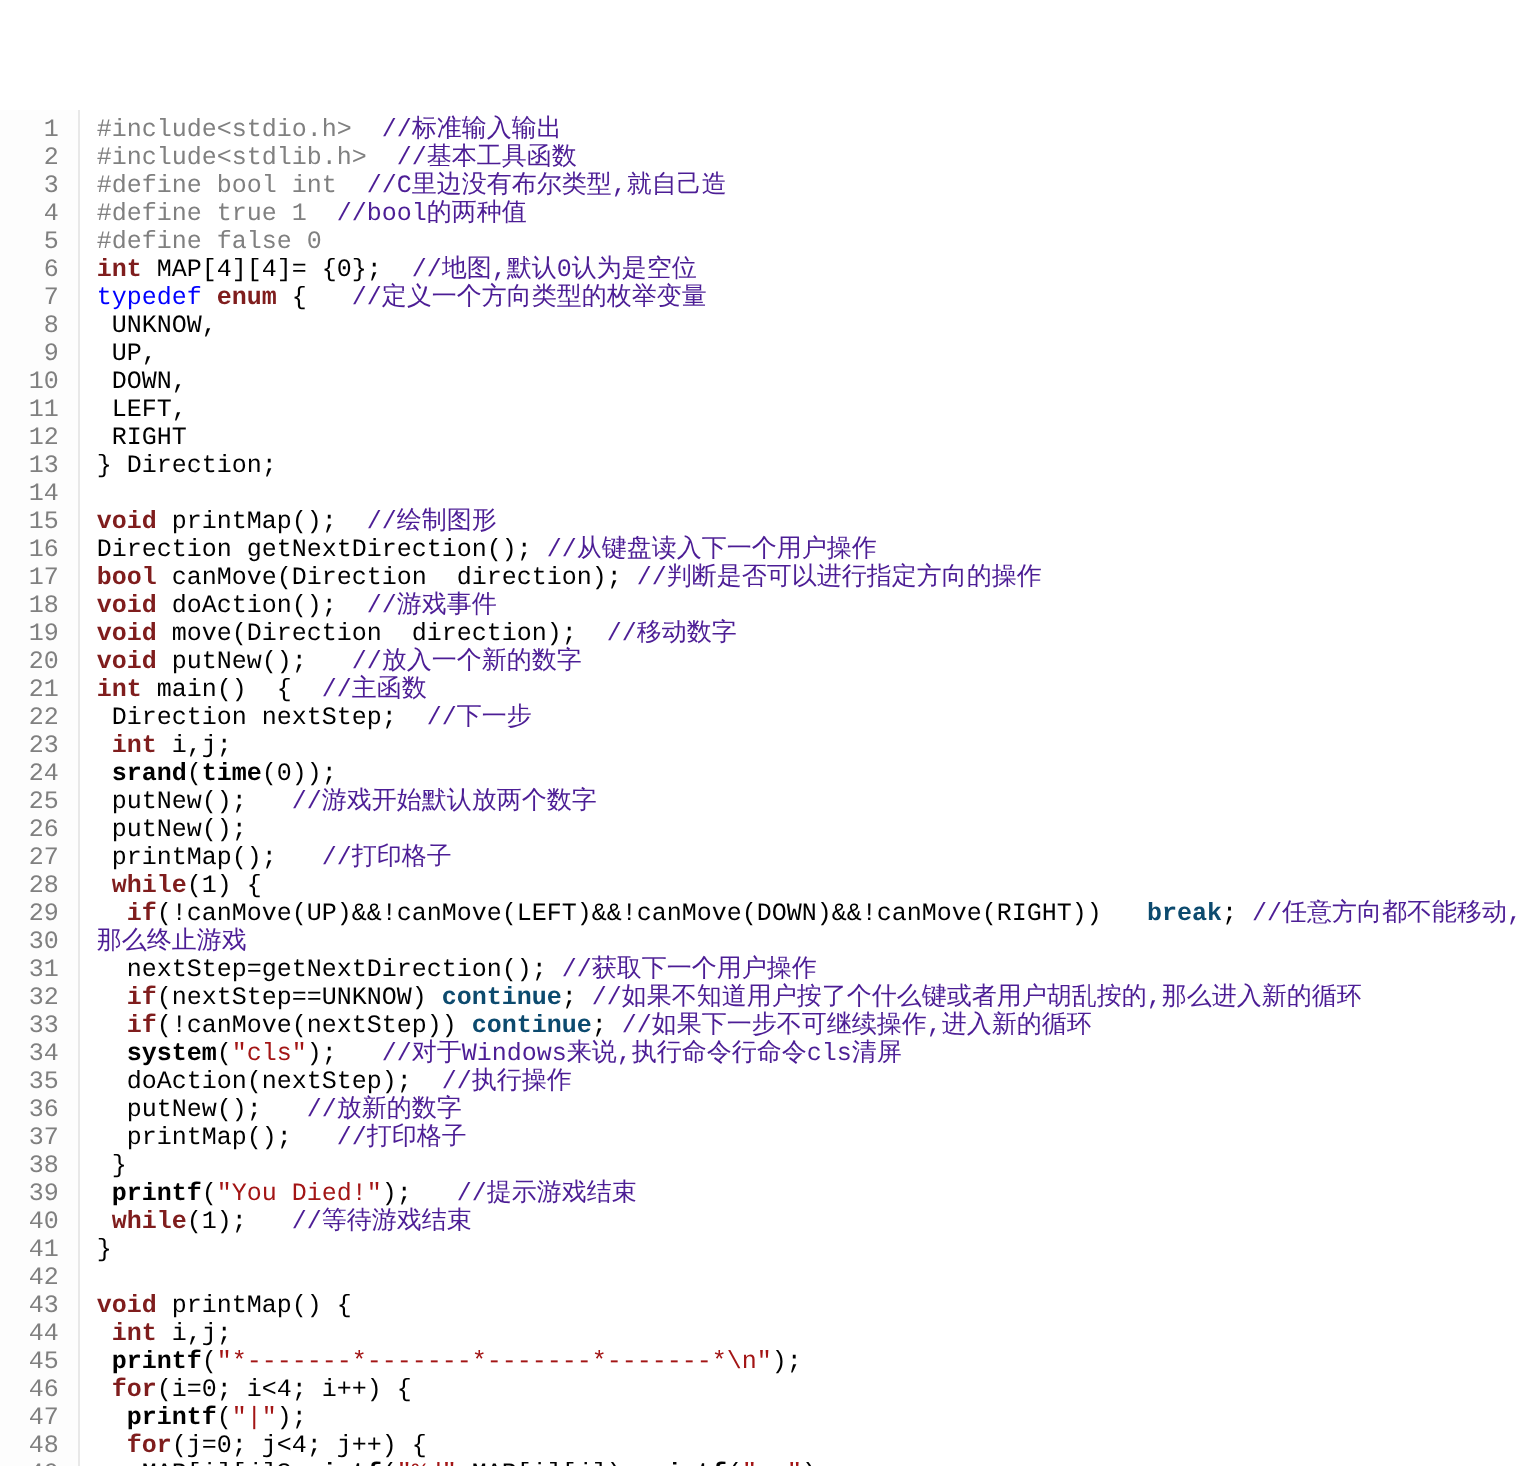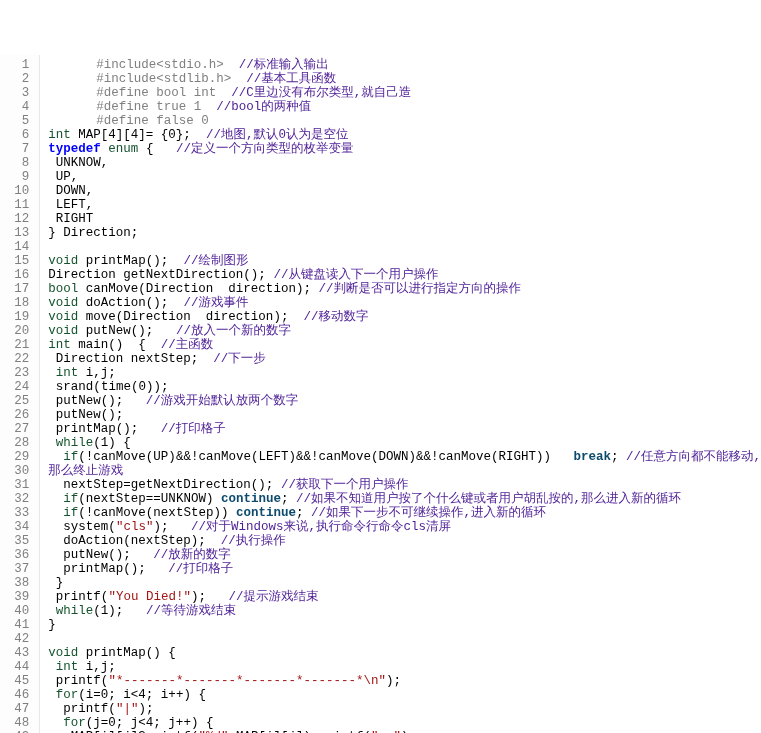--- a/index.html
+++ b/index.html
@@ -17,26 +17,26 @@
     text-align: right;
     color: #808080;
     padding: 4px 10px 4px 0;
     user-select: none;
     border-right: 1px solid #e8e8e8;
     background: #fdfdfd;
   }
   .gutter div { height: 14px; }
   .code { padding: 4px 0 4px 8px; }
   .code .line { height: 14px; }
-  .kw { color: #14532d; font-weight: normal; }
-  .pp { color: #808080; margin-left: 48px; }
+  .kw { color: #7f1d1d; font-weight: bold; }
+  .pp { color: #808080; }
   .comment { color: #4c1d95; }
   .str { color: #a31515; }
-  .fn { color: #000; }
-  .tkw { color: #0000ff; font-weight: bold; }
+  .fn { color: #000; font-weight: bold; }
+  .tkw { color: #0000ff; font-weight: normal; }
   .plain { color: #000; }
   .breakw { color: #0c4a6e; font-weight: bold; }
 </style>
 </head>
 <body>
 
 
 
 <div class="editor">
   <div class="gutter" id="gutter"><div>1</div><div>2</div><div>3</div><div>4</div><div>5</div><div>6</div><div>7</div><div>8</div><div>9</div><div>10</div><div>11</div><div>12</div><div>13</div><div>14</div><div>15</div><div>16</div><div>17</div><div>18</div><div>19</div><div>20</div><div>21</div><div>22</div><div>23</div><div>24</div><div>25</div><div>26</div><div>27</div><div>28</div><div>29</div><div>30</div><div>31</div><div>32</div><div>33</div><div>34</div><div>35</div><div>36</div><div>37</div><div>38</div><div>39</div><div>40</div><div>41</div><div>42</div><div>43</div><div>44</div><div>45</div><div>46</div><div>47</div><div>48</div><div>49</div></div>

